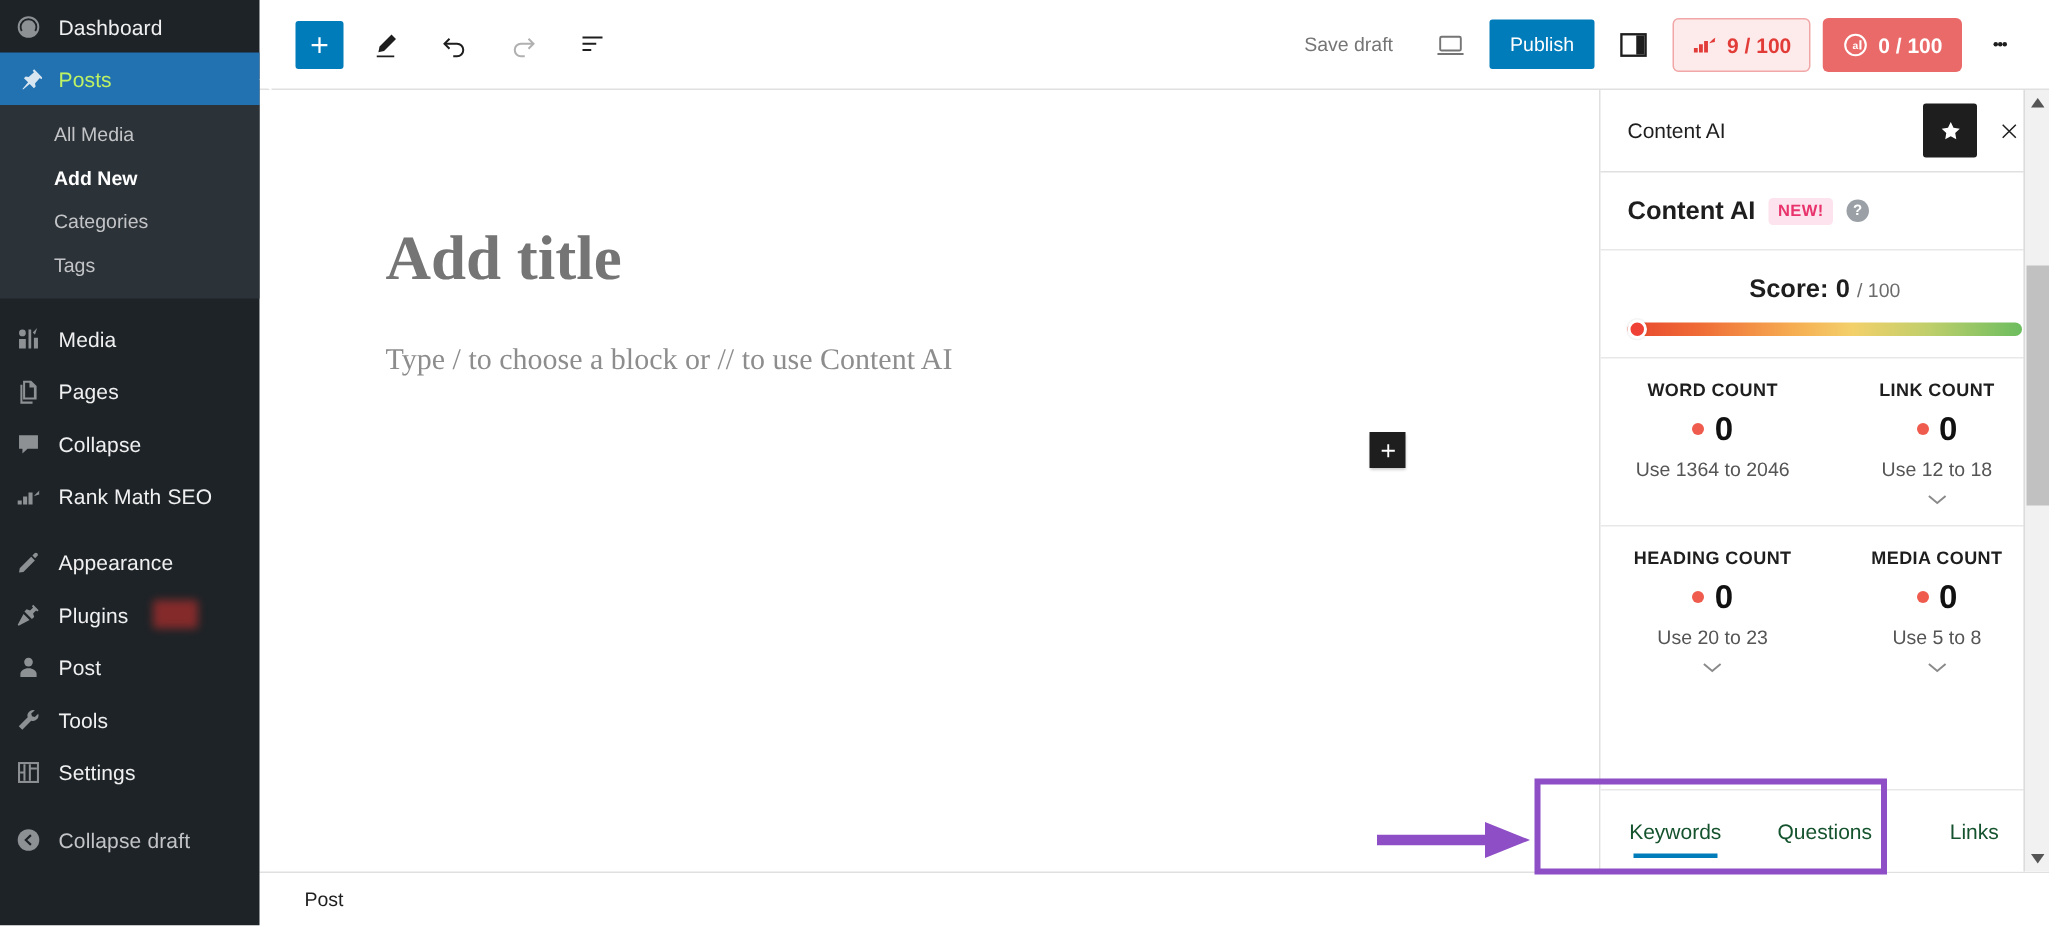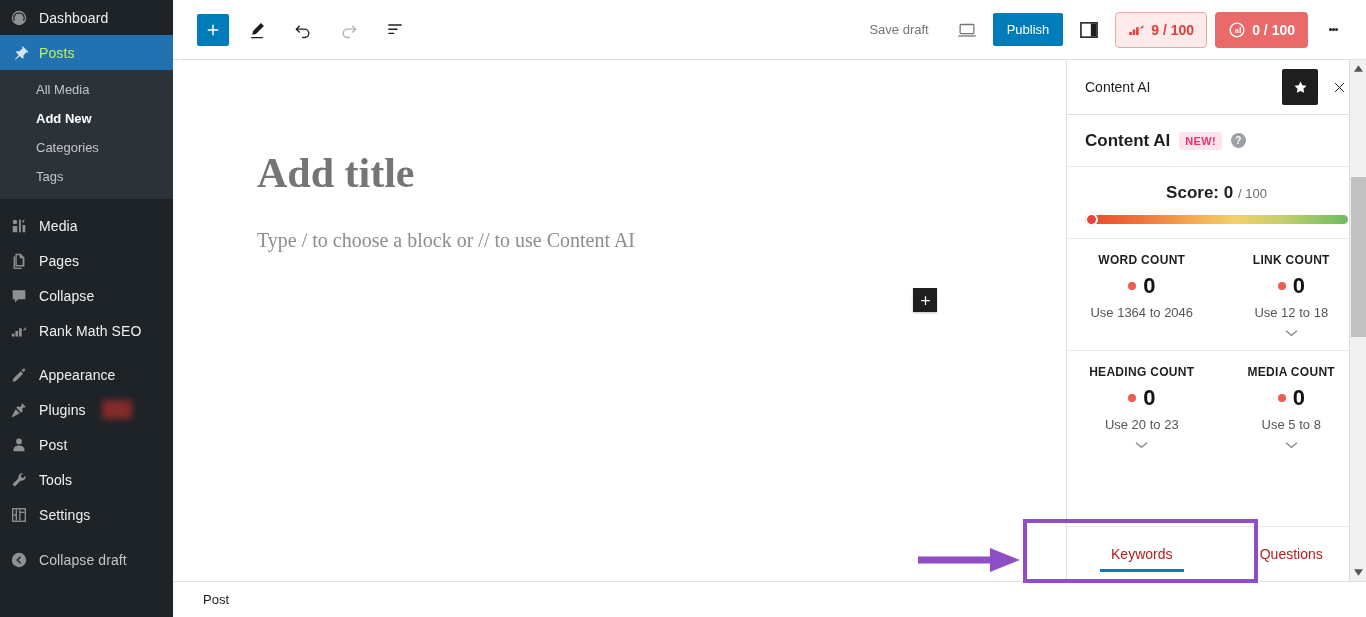--- a/index.html
+++ b/index.html
@@ -168,21 +168,21 @@
   .stat-hint { font-size: 13px; color: #555; margin-top: 6px; }
   .stat-chevron { margin-top: 6px; height: 14px; color: #8a8a8a; display: flex; align-items: center; justify-content: center; }
   .stat-chevron.empty { visibility: hidden; }
 
   .rm-tabs {
     position: absolute; left: 0; right: 0; bottom: 0; height: 55px;
     border-top: 1px solid #e8e8e8; display: flex; align-items: stretch; background: #fff;
   }
   .rm-tab {
     flex: 1 1 33.33%; display: flex; align-items: center; justify-content: center;
-    font-size: 14px; color: #b91c1c; cursor: pointer; position: relative; background: none; border: none;
+    font-size: 14px; color: #14532d; cursor: pointer; position: relative; background: none; border: none;
     font-family: inherit;
   }
   .rm-tab.active::after {
     content: ""; position: absolute; left: 22%; right: 22%; bottom: 9px;
     height: 3px; background: #007cba;
   }
 
   
   .annot-box {
     position: absolute; left: 1023px; top: 519px; width: 235px; height: 64px;
@@ -507,20 +507,21 @@
             <svg width="13" height="8" viewBox="0 0 14 8" fill="none" stroke="currentColor" stroke-width="1.4">
                 <path d="M1 1.5L7 6.5L13 1.5"></path>
               </svg>
           </div>
         </div>
       </div>
 
       <div class="rm-tabs">
         <button class="rm-tab active">Keywords</button>
         <button class="rm-tab">Questions</button>
+        <button class="rm-tab">Links</button>
       </div>
     </div>
   </aside>
 
   <div class="scroll-track">
     <div class="scroll-arrow">
       <svg width="9" height="7" viewBox="0 0 10 7" fill="#555">
           <path d="M5 0l5 7H0z"></path>
         </svg>
     </div>

